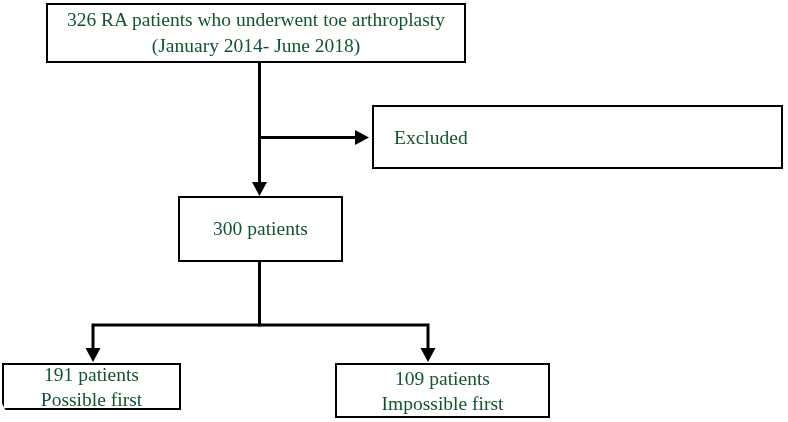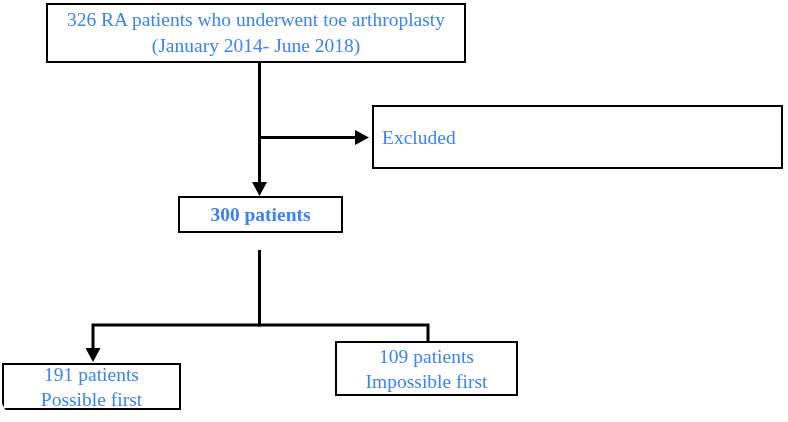--- a/index.html
+++ b/index.html
@@ -2,21 +2,21 @@
 <html><head>
 <meta charset="utf-8">
 <style>
   html, body { margin: 0; padding: 0; background: #ffffff; }
   .canvas {
     position: relative;
     width: 788px;
     height: 422px;
     background: #ffffff;
     font-family: "Liberation Serif", "DejaVu Serif", serif;
-    color: #3b82f6;
+    color: #14532d;
     overflow: hidden;
     border-radius: 29px;
   }
   .arrows {
     position: absolute;
     left: 0; top: 0;
     width: 788px; height: 422px;
   }
   .box {
     position: absolute;
@@ -26,24 +26,24 @@
     font-size: 19.5px;
     line-height: 26px;
     text-align: center;
     display: flex;
     flex-direction: column;
     justify-content: center;
     white-space: nowrap;
   }
   .box-top      { left: 46px;  top: 3px;   width: 420px; height: 60px; }
   .box-excluded { left: 372px; top: 105px; width: 411px; height: 64px;
-                  text-align: left; padding-left: 8px; line-height: 27px; }
-  .box-middle   { left: 178px; top: 196px; width: 165px; height: 37px; font-weight: bold; }
+                  text-align: left; padding-left: 20px; line-height: 27px; }
+  .box-middle   { left: 178px; top: 196px; width: 165px; height: 66px; }
   .box-bleft    { left: 2px;   top: 363px; width: 179px; height: 47px; line-height: 25px; }
-  .box-bright   { left: 335px; top: 341px; width: 183px; height: 55px; line-height: 25px; }
+  .box-bright   { left: 335px; top: 363px; width: 215px; height: 55px; line-height: 25px; }
   .line-stroke { stroke: #000000; stroke-width: 3; fill: none; }
   .arrow-head  { fill: #000000; stroke: none; }
 </style>
 </head>
 <body>
 
 <div class="canvas">
 
   <svg class="arrows" viewBox="0 0 788 422" xmlns="http://www.w3.org/2000/svg" aria-hidden="true">
 

